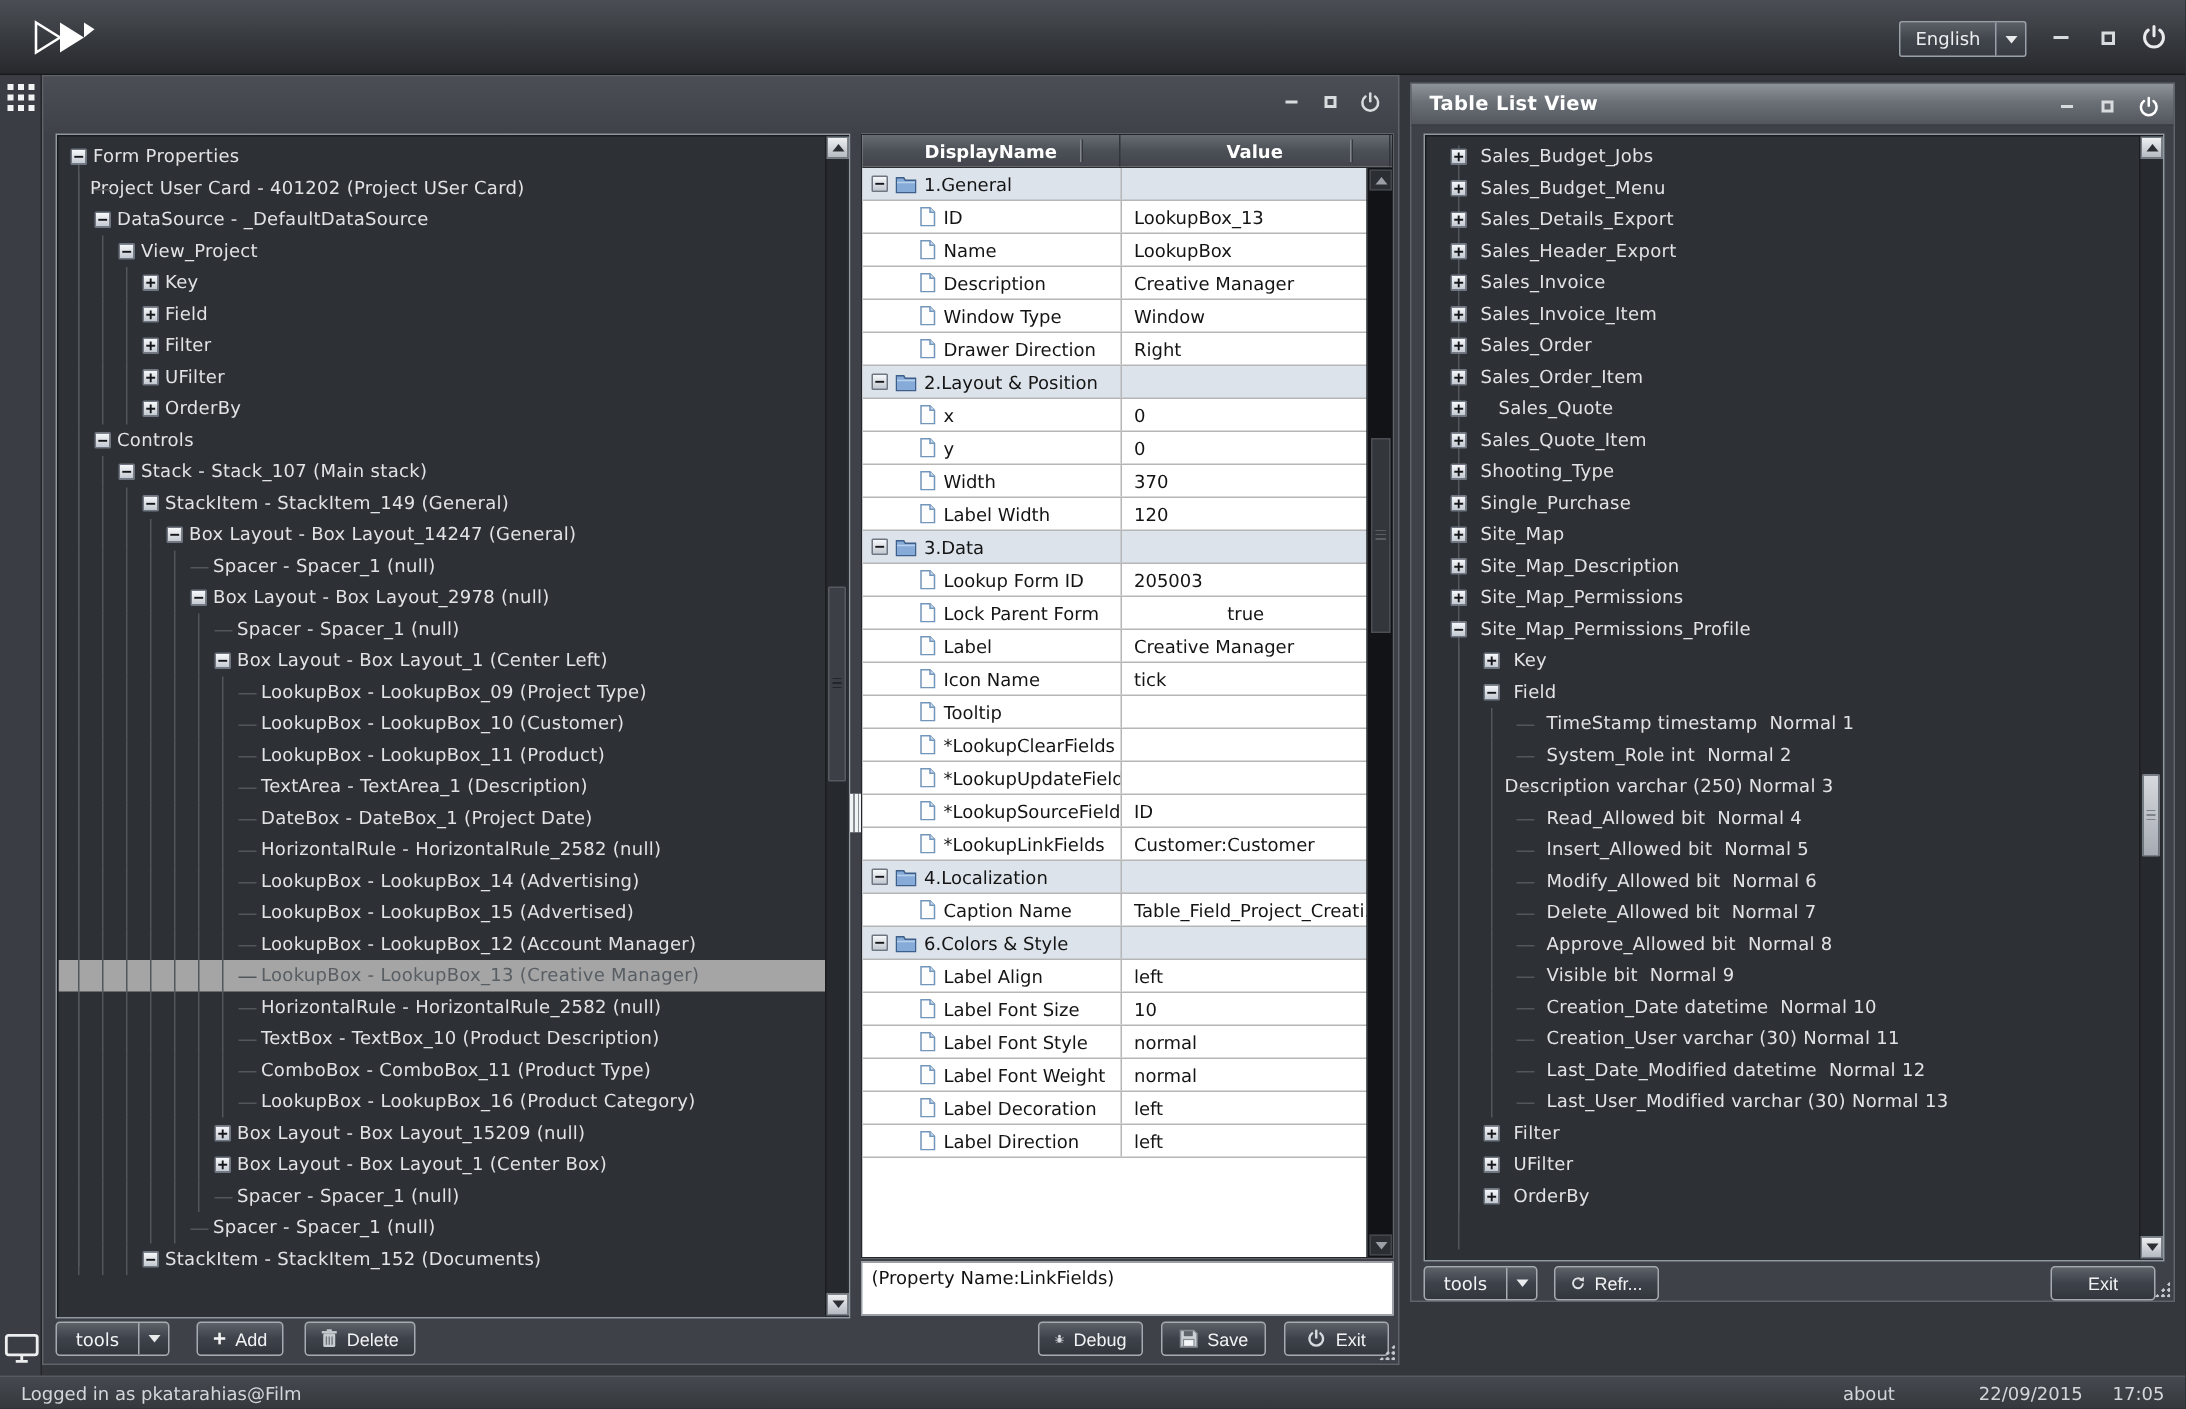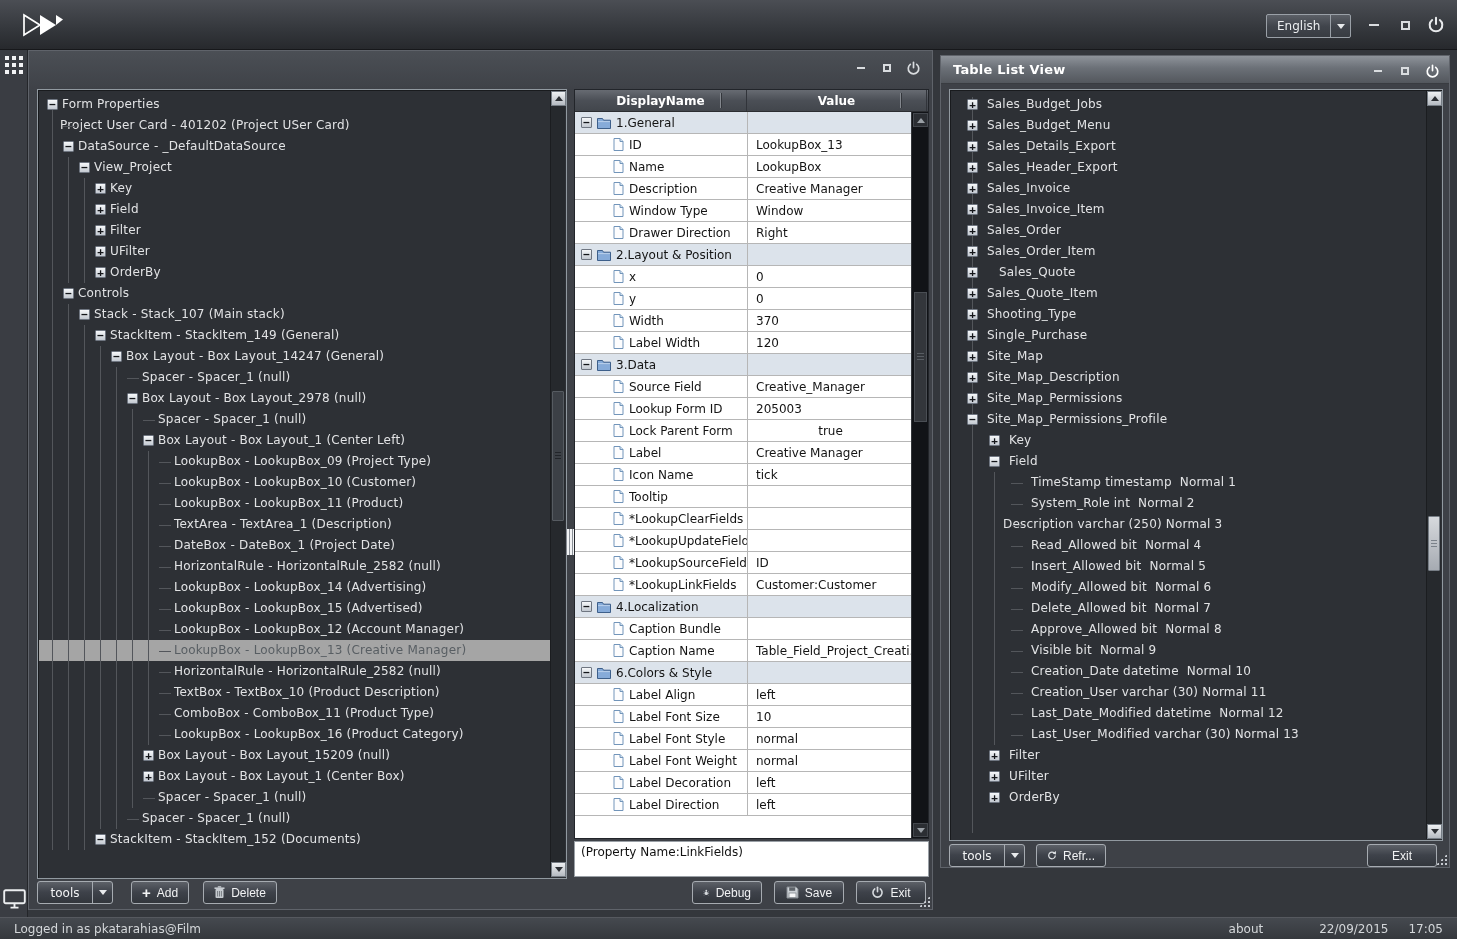--- a/index.html
+++ b/index.html
@@ -433,32 +433,20 @@
             <div class="pc2"></div>
           </div>
           <div class="prow pp">
             <div class="pc1">
               <span class="icn">
                 <svg width="11" height="13" viewBox="0 0 11 13">
                   <path d="M1 0.5 h6 l3 3 v9 h-9 z" fill="#fdfdfe" stroke="#7295ba"></path>
                   <path d="M7 0.5 v3 h3" fill="#cfe0f0" stroke="#7295ba"></path>
                 </svg>
               </span>
-              <span class="plabel">Source Field</span>
-            </div>
-            <div class="pc2">Creative_Manager</div>
-          </div>
-          <div class="prow pp">
-            <div class="pc1">
-              <span class="icn">
-                <svg width="11" height="13" viewBox="0 0 11 13">
-                  <path d="M1 0.5 h6 l3 3 v9 h-9 z" fill="#fdfdfe" stroke="#7295ba"></path>
-                  <path d="M7 0.5 v3 h3" fill="#cfe0f0" stroke="#7295ba"></path>
-                </svg>
-              </span>
               <span class="plabel">Lookup Form ID</span>
             </div>
             <div class="pc2">205003</div>
           </div>
           <div class="prow pp">
             <div class="pc1">
               <span class="icn">
                 <svg width="11" height="13" viewBox="0 0 11 13">
                   <path d="M1 0.5 h6 l3 3 v9 h-9 z" fill="#fdfdfe" stroke="#7295ba"></path>
                   <path d="M7 0.5 v3 h3" fill="#cfe0f0" stroke="#7295ba"></path>
@@ -555,32 +543,20 @@
           <div class="prow pg">
             <div class="pc1">
               <span class="exp">−</span>
               <span class="icn">
                 <svg width="14" height="12" viewBox="0 0 14 12">
                   <path d="M0.5 1.5 h5 l1 1.7 h7 v8.3 h-13 z" fill="#86abd9" stroke="#3d5f8a"></path>
                   <path d="M1 4.6 h12" stroke="#b9d0ea" stroke-width="1"></path>
                 </svg>
               </span>
               <span class="plabel">4.Localization</span>
-            </div>
-            <div class="pc2"></div>
-          </div>
-          <div class="prow pp">
-            <div class="pc1">
-              <span class="icn">
-                <svg width="11" height="13" viewBox="0 0 11 13">
-                  <path d="M1 0.5 h6 l3 3 v9 h-9 z" fill="#fdfdfe" stroke="#7295ba"></path>
-                  <path d="M7 0.5 v3 h3" fill="#cfe0f0" stroke="#7295ba"></path>
-                </svg>
-              </span>
-              <span class="plabel">Caption Bundle</span>
             </div>
             <div class="pc2"></div>
           </div>
           <div class="prow pp">
             <div class="pc1">
               <span class="icn">
                 <svg width="11" height="13" viewBox="0 0 11 13">
                   <path d="M1 0.5 h6 l3 3 v9 h-9 z" fill="#fdfdfe" stroke="#7295ba"></path>
                   <path d="M7 0.5 v3 h3" fill="#cfe0f0" stroke="#7295ba"></path>
                 </svg>

